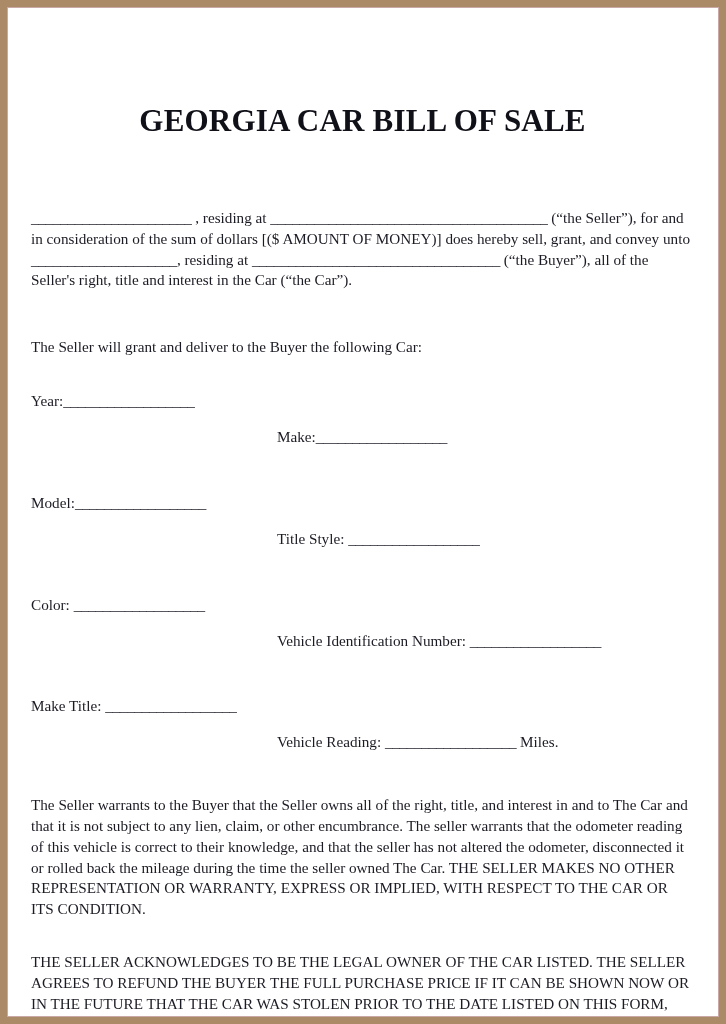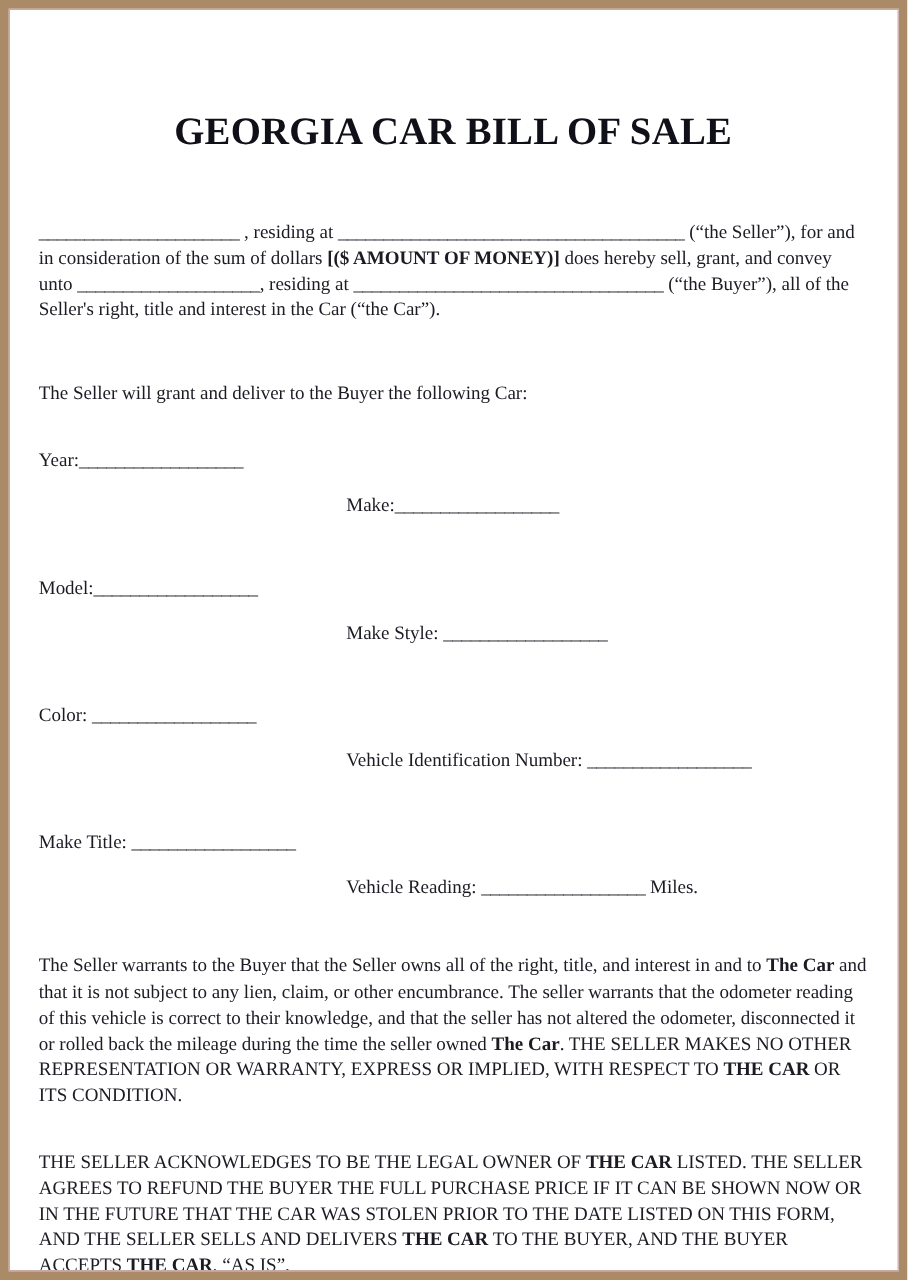--- a/index.html
+++ b/index.html
@@ -41,35 +41,35 @@
     height: 100%;
     padding: 0 24px 0 23px;
     color: #16161c;
   }
 
   .doc-title {
     text-align: center;
     font-size: 31px;
     font-weight: bold;
     letter-spacing: 0.2px;
-    margin: 0;
+    margin: 16px;
     padding-top: 80px;
     line-height: 1.1;
     color: #101018;
   }
 
   .para {
     font-size: 15.2px;
     line-height: 20.8px;
     text-align: left;
     margin: 0;
     color: #1b1b24;
   }
 
-  .para b { font-weight: bold; }
+  .para b { font-weight: normal; }
 
   .blank { letter-spacing: -0.3px; }
 
   
   .gap-intro   { height: 54px; }
   .gap-a       { height: 46px; }
   .gap-b       { height: 33px; }
   .gap-row     { height: 45px; }
   .gap-warranty{ height: 42px; }
   .gap-ack     { height: 32px; }
@@ -117,21 +117,21 @@
 
       <div class="field-row">
         <div class="field-col-left"><span class="field-label">Year:</span><span class="field-rule">__________________</span><span class="field-suffix"></span></div>
         <div class="field-col-right"><span class="field-label">Make:</span><span class="field-rule">__________________</span><span class="field-suffix"></span></div>
       </div>
 
       <div class="gap-row"></div>
 
       <div class="field-row">
         <div class="field-col-left"><span class="field-label">Model:</span><span class="field-rule">__________________</span><span class="field-suffix"></span></div>
-        <div class="field-col-right"><span class="field-label">Make Style: </span><span class="field-rule">__________________</span><span class="field-suffix"></span></div>
+        <div class="field-col-right"><span class="field-label">Title Style: </span><span class="field-rule">__________________</span><span class="field-suffix"></span></div>
       </div>
 
       <div class="gap-row"></div>
 
       <div class="field-row">
         <div class="field-col-left"><span class="field-label">Color: </span><span class="field-rule">__________________</span><span class="field-suffix"></span></div>
         <div class="field-col-right"><span class="field-label">Vehicle Identification Number: </span><span class="field-rule">__________________</span><span class="field-suffix"></span></div>
       </div>
 
       <div class="gap-row"></div>

